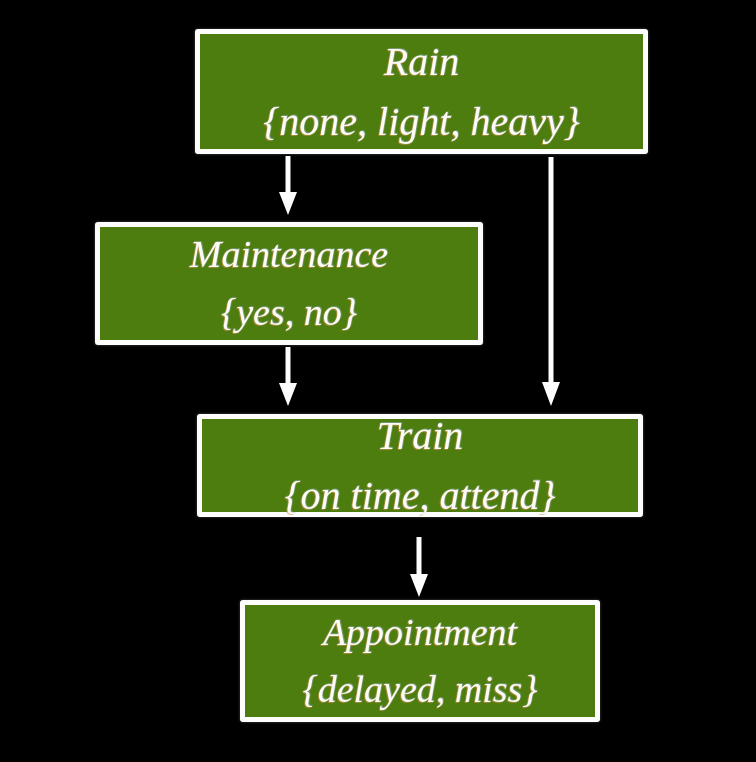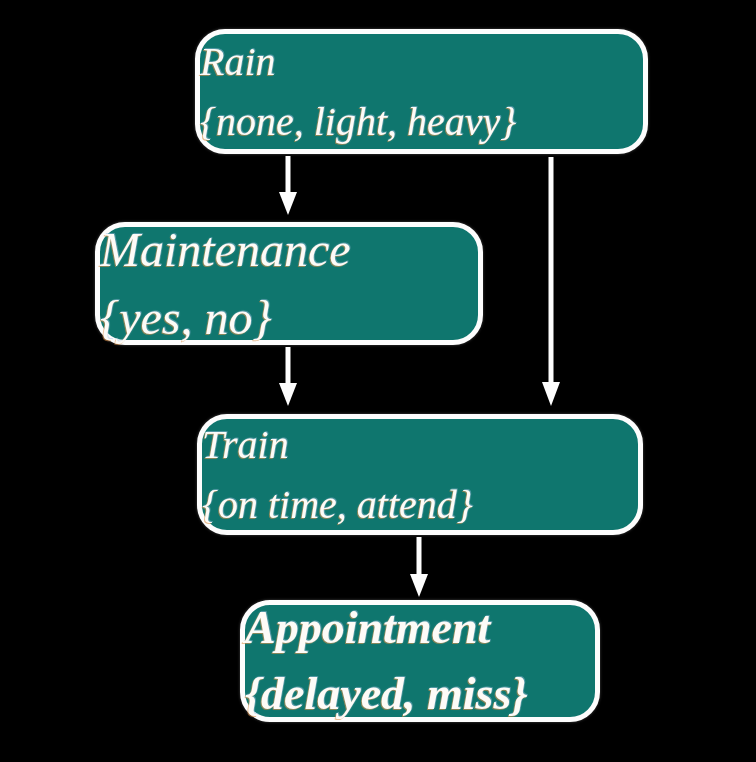--- a/index.html
+++ b/index.html
@@ -18,25 +18,25 @@
     position: relative;
     width: 756px;
     height: 762px;
     background: #000000;
   }
   
   .node {
     position: absolute;
     box-sizing: border-box;
     border: 5px solid #fdfdfd;
-    border-radius: 30px;
-    background: #0f766e;
+    border-radius: 3px;
+    background: #4d7c0f;
     display: flex;
     flex-direction: column;
-    align-items: flex-start;
+    align-items: center;
     justify-content: center;
     color: #ffffff;
     text-align: center;
     line-height: 1.08;
     box-shadow: 0 0 3px rgba(255,255,255,0.28);
   }
   .node .name,
   .node .states {
     display: block;
     font-style: italic;
@@ -47,27 +47,27 @@
       -1px 1px 0 rgba(216,138,64,0.55),
        1px -1px 0 rgba(150,185,225,0.40),
        0 0 2px rgba(255,255,255,0.35);
   }
   .node .name   { margin-bottom: 2px; }
   .node .states { margin-top: 14px; }
 
   
   #node-rain        { left:195px; top:29px;  width:453px; height:125px; }
   #node-maintenance { left:95px;  top:222px; width:388px; height:123px; }
-  #node-train       { left:197px; top:414px; width:446px; height:121px; }
+  #node-train       { left:197px; top:414px; width:446px; height:103px; }
   #node-appointment { left:240px; top:600px; width:360px; height:122px; }
 
   #node-rain .name,        #node-rain .states        { font-size: 40px; }
-  #node-maintenance .name, #node-maintenance .states { font-size: 48px; }
+  #node-maintenance .name, #node-maintenance .states { font-size: 38px; }
   #node-train .name,       #node-train .states       { font-size: 40px; }
-  #node-appointment .name, #node-appointment .states { font-size: 46px; font-weight: bold; }
+  #node-appointment .name, #node-appointment .states { font-size: 38px; }
 
   
   #edges {
     position: absolute;
     left: 0;
     top: 0;
     width: 756px;
     height: 762px;
     pointer-events: none;
   }

